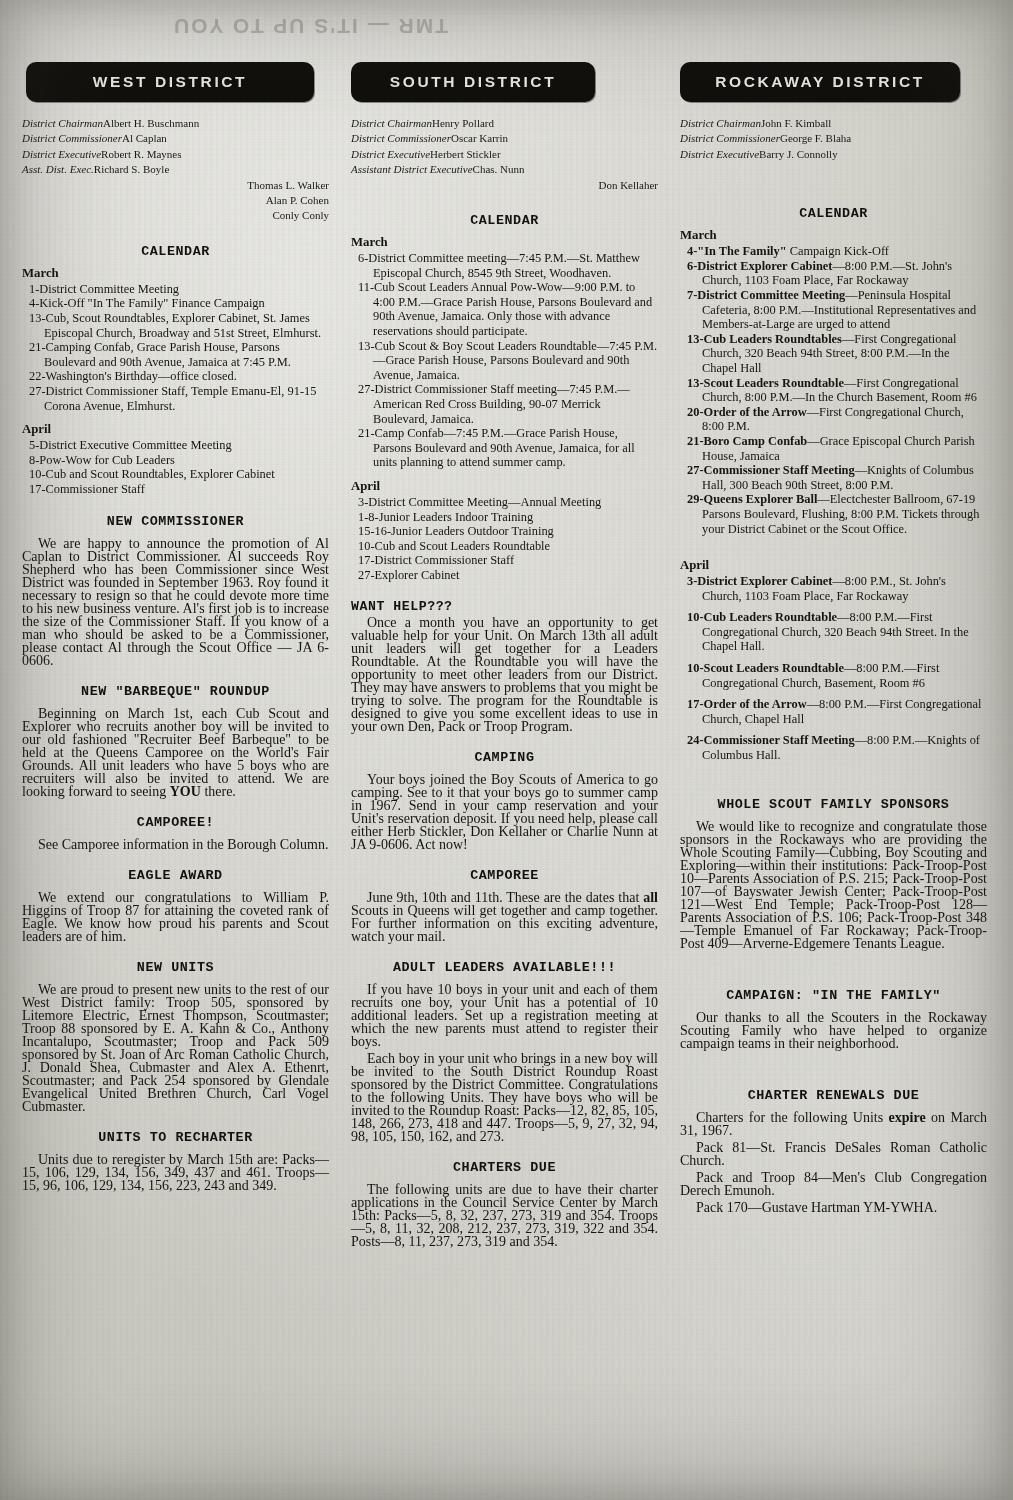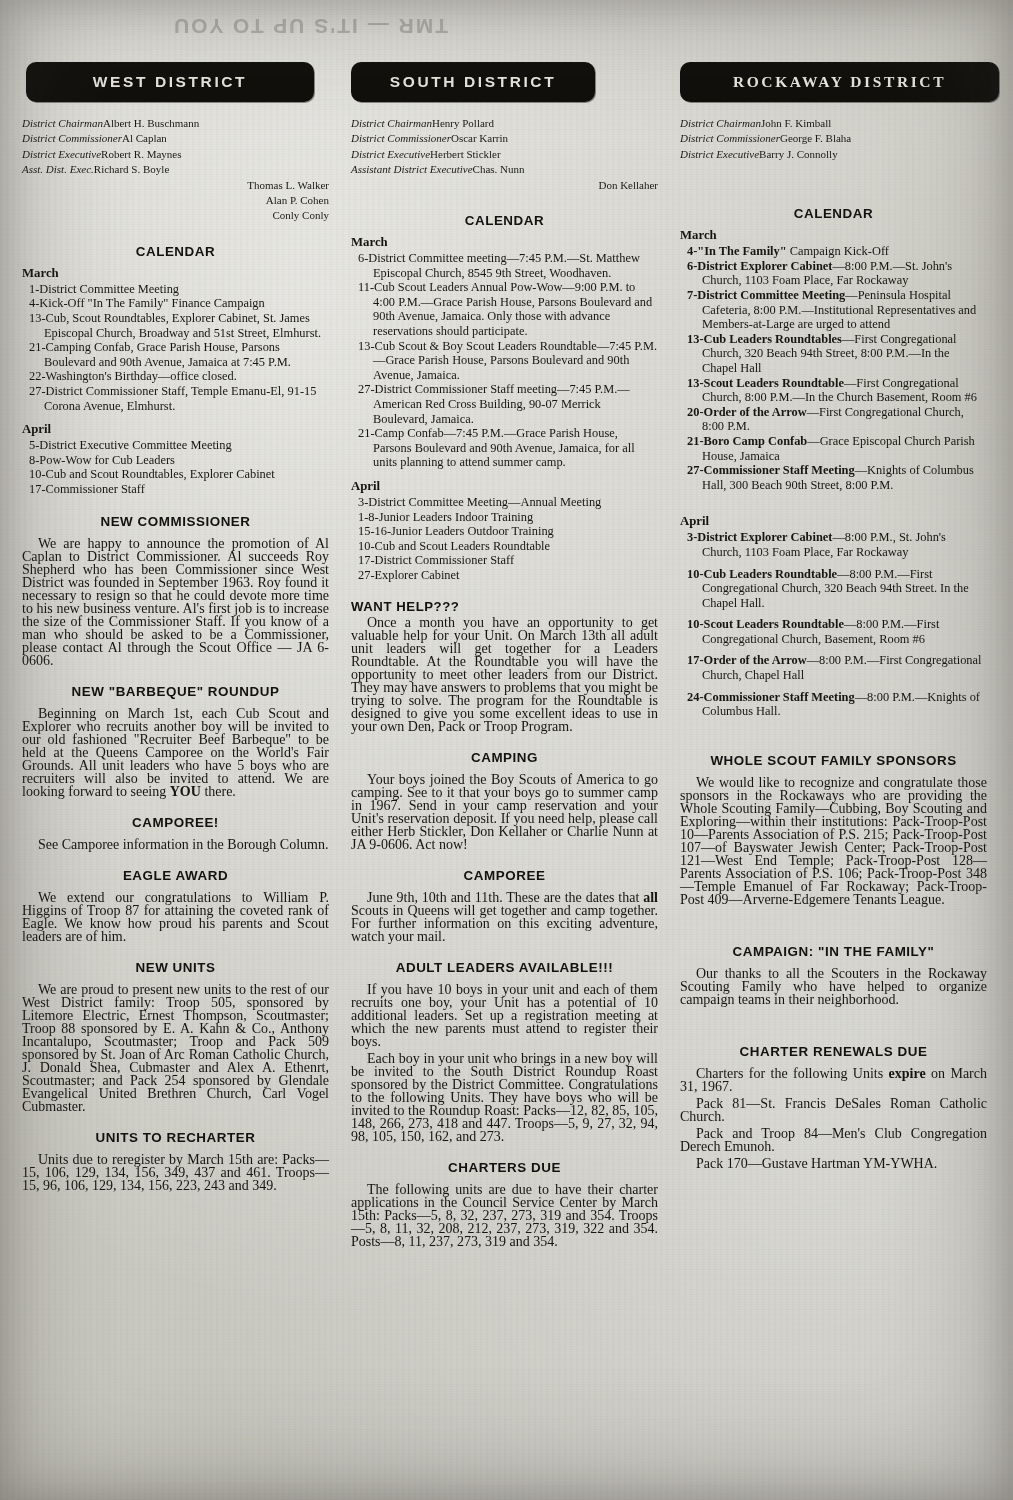--- a/index.html
+++ b/index.html
@@ -56,35 +56,35 @@
     font-weight:bold;
     font-size:15.5px;
     letter-spacing:2.6px;
     padding:11px 0 11px 0;
     margin-bottom:14px;
     box-shadow:1px 1px 0 rgba(0,0,0,.4);
     border-radius:10px;
   }
   .banner.west{margin-left:4px;width:288px;}
   .banner.south{width:244px;}
-  .banner.rockaway{width:319px;font-family:Liberation Serif, serif;}
+  .banner.rockaway{width:280px;}
 
   .officers{margin:0 0 6px 0;}
   .offrow{
     display:flex;justify-content:flex-start;
     font-size:11px;line-height:15.4px;
     color:#1b1a16;
   }
   .offtitle{font-style:italic;white-space:nowrap;}
   .offname{white-space:nowrap;text-align:right;}
   .offname.solo{width:100%;}
 
   h2.sec{
     text-align:center;
-    font-family:Liberation Sans, sans-serif;
+    font-family:Liberation Mono, monospace;
     font-weight:bold;
     font-size:13.4px;
     letter-spacing:.55px;
     margin:17px 0 8px 0;
     color:#131210;
   }
   h2.cal{margin:20px 0 7px 0;}
   h2.left{text-align:left;margin:16px 0 2px 0;font-size:13.2px;}
 
   .month{
@@ -289,20 +289,21 @@
       <div class="month first">March</div>
       <ul class="cal">
         <li><b>4-"In The Family"</b><span> Campaign Kick-Off</span></li>
         <li><b>6-District Explorer Cabinet</b><span>—8:00 P.M.—St. John's Church, 1103 Foam Place, Far Rockaway</span></li>
         <li><b>7-District Committee Meeting</b><span>—Peninsula Hospital Cafeteria, 8:00 P.M.—Institutional Representatives and Members-at-Large are urged to attend</span></li>
         <li><b>13-Cub Leaders Roundtables</b><span>—First Congregational Church, 320 Beach 94th Street, 8:00 P.M.—In the Chapel Hall</span></li>
         <li><b>13-Scout Leaders Roundtable</b><span>—First Congregational Church, 8:00 P.M.—In the Church Basement, Room #6</span></li>
         <li><b>20-Order of the Arrow</b><span>—First Congregational Church, 8:00 P.M.</span></li>
         <li><b>21-Boro Camp Confab</b><span>—Grace Episcopal Church Parish House, Jamaica</span></li>
         <li><b>27-Commissioner Staff Meeting</b><span>—Knights of Columbus Hall, 300 Beach 90th Street, 8:00 P.M.</span></li>
+        <li><b>29-Queens Explorer Ball</b><span>—Electchester Ballroom, 67-19 Parsons Boulevard, Flushing, 8:00 P.M. Tickets through your District Cabinet or the Scout Office.</span></li>
       </ul>
 
       <div class="month" style="margin-top:22px;">April</div>
       <ul class="cal">
         <li class="sp"><b>3-District Explorer Cabinet</b><span>—8:00 P.M., St. John's Church, 1103 Foam Place, Far Rockaway</span></li>
         <li class="sp"><b>10-Cub Leaders Roundtable</b><span>—8:00 P.M.—First Congregational Church, 320 Beach 94th Street. In the Chapel Hall.</span></li>
         <li class="sp"><b>10-Scout Leaders Roundtable</b><span>—8:00 P.M.—First Congregational Church, Basement, Room #6</span></li>
         <li class="sp"><b>17-Order of the Arrow</b><span>—8:00 P.M.—First Congregational Church, Chapel Hall</span></li>
         <li class="sp"><b>24-Commissioner Staff Meeting</b><span>—8:00 P.M.—Knights of Columbus Hall.</span></li>
       </ul>

